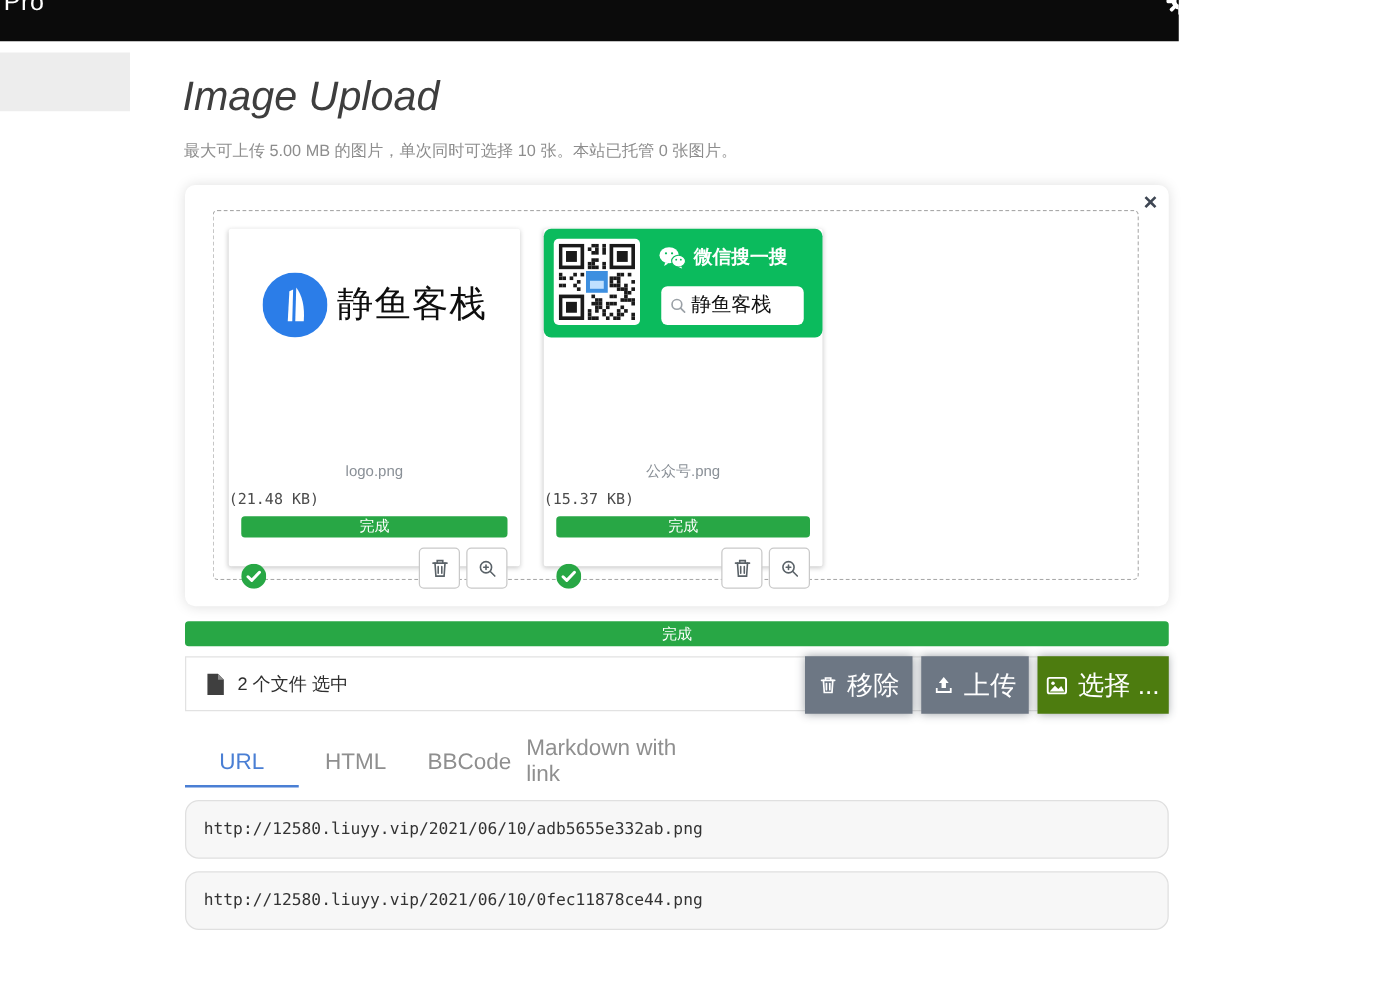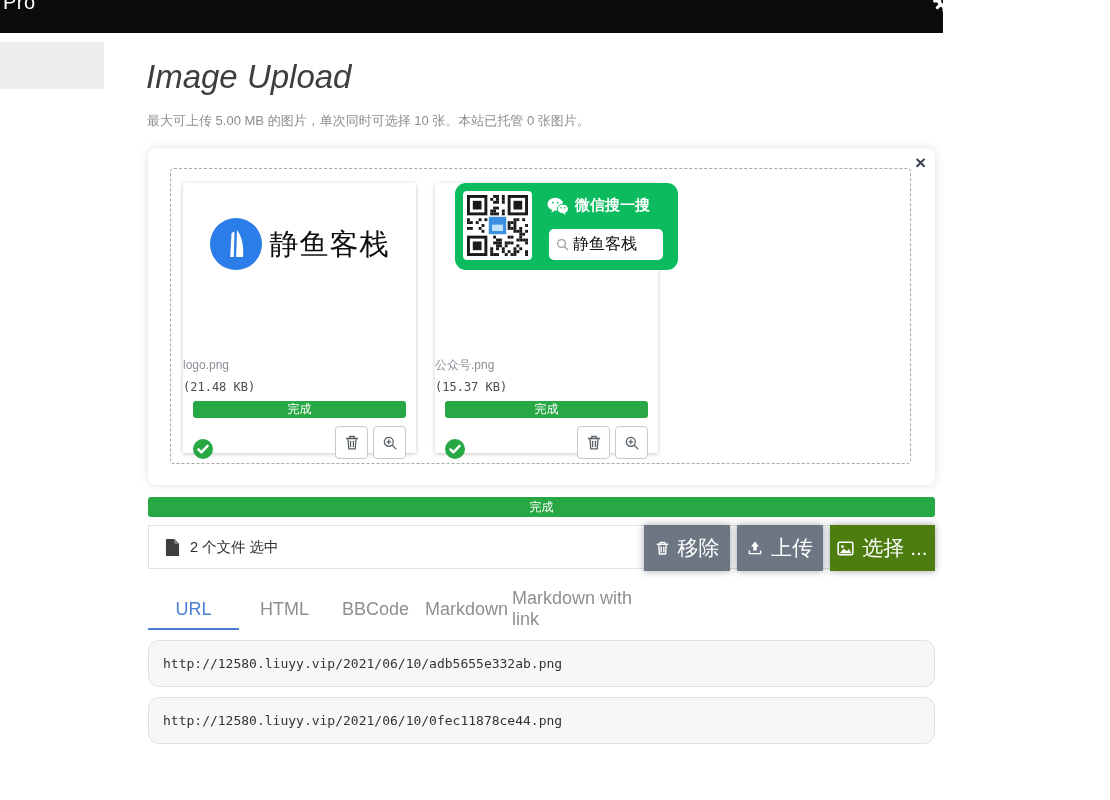--- a/index.html
+++ b/index.html
@@ -22,27 +22,27 @@
   .cards { display:flex; gap:19px; padding:14px 12px; }
 
   .card { height:270px; background:#fff; border-radius:2px; box-shadow:0 1px 4px rgba(0,0,0,.22); position:relative; }
   .card.one { width:233px; }
   .card.two { width:223px; }
   .preview { height:172px; position:relative; }
   .card.one .preview { display:flex; align-items:flex-start; justify-content:center; padding-top:35px; gap:8px; }
   .brandtext { font-size:29px; color:#0d0d0d; letter-spacing:1px; line-height:52px; white-space:nowrap; }
 
   
-  .banner { position:absolute; left:0; top:0; width:100%; height:87px; background:#0bbb5d; border-radius:11px;margin-left:20px; }
+  .banner { position:absolute; left:0; top:0; width:100%; height:87px; background:#0bbb5d; border-radius:6px; }
   .qrbox { position:absolute; left:8px; top:8px; width:69px; height:69px; background:#fff; border-radius:4px; padding:4px; }
   .wxrow { position:absolute; left:92px; top:13px; display:flex; align-items:center; gap:6px; color:#fff; font-weight:700; font-size:15px; white-space:nowrap; }
   .searchbox { position:absolute; left:94px; top:46px; width:114px; height:31px; background:#fff; border-radius:5px; display:flex; align-items:center; gap:4px; padding:0 7px; }
   .searchbox .stext { font-size:16px; color:#111; white-space:nowrap; }
 
-  .fname { font-size:12px; color:#8a9097; line-height:14px; margin-top:3px; }
+  .fname { text-align:center; font-size:12px; color:#8a9097; line-height:14px; margin-top:15px; }
   .fsize { text-align:left; font-family:"DejaVu Sans Mono", monospace; font-size:12px; color:#4c4c4c; margin-top:8px; }
   .pbar { margin:7px 10px 0; height:17px; background:#28a745; border-radius:3px; color:#fff; font-size:12px; text-align:center; line-height:17px; }
   .cfoot { display:flex; justify-content:space-between; align-items:flex-end; margin:8px 10px 0; }
   .iconbtns { display:flex; gap:5px; }
   .iconbtn { width:33px; height:33px; background:#fff; border:1px solid #c9c9c9; border-radius:4px; display:flex; align-items:center; justify-content:center; cursor:pointer; }
 
   
   .overallbar { position:absolute; left:148px; top:497px; width:787px; height:20px; background:#28a745; border-radius:3px; color:#fff; font-size:12px; text-align:center; line-height:20px; }
 
   
@@ -348,18 +348,17 @@
       </svg>
       <span>选择 ...</span>
     </div>
   </div>
 </div>
 
 <div class="tabs">
   <div class="tab active">URL</div>
   <div class="tab">HTML</div>
   <div class="tab">BBCode</div>
-  <div class="tab">Markdown</div>
   <div class="tab wide">Markdown with link</div>
 </div>
 
 <div class="urlbox u1">http://12580.liuyy.vip/2021/06/10/adb5655e332ab.png</div>
 <div class="urlbox u2">http://12580.liuyy.vip/2021/06/10/0fec11878ce44.png</div>
 
 </body></html>

